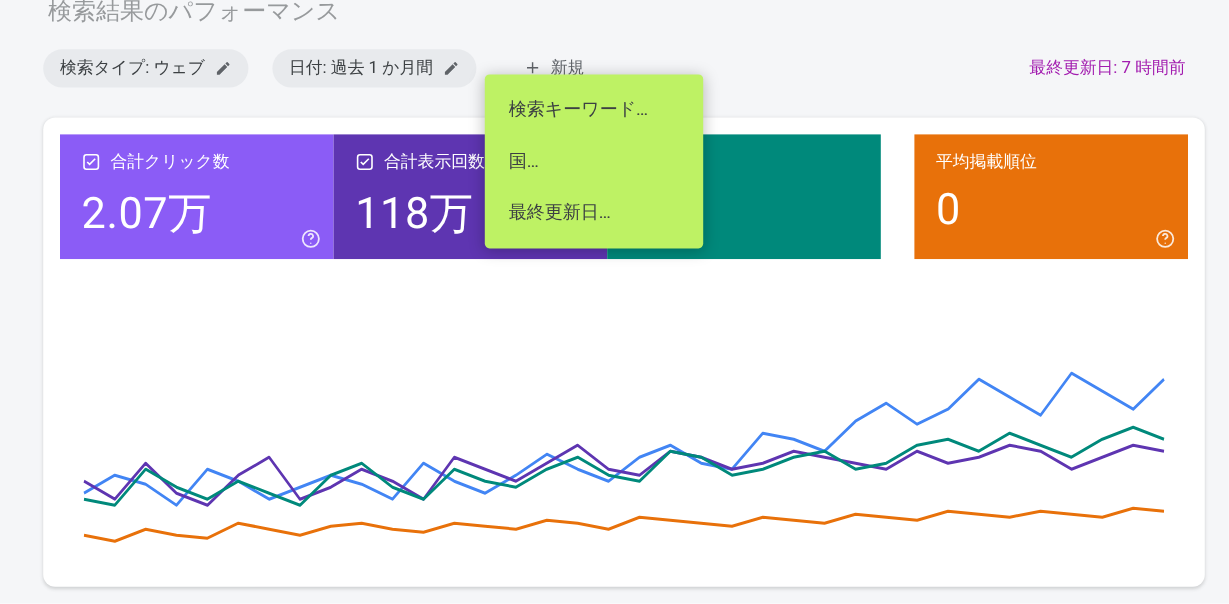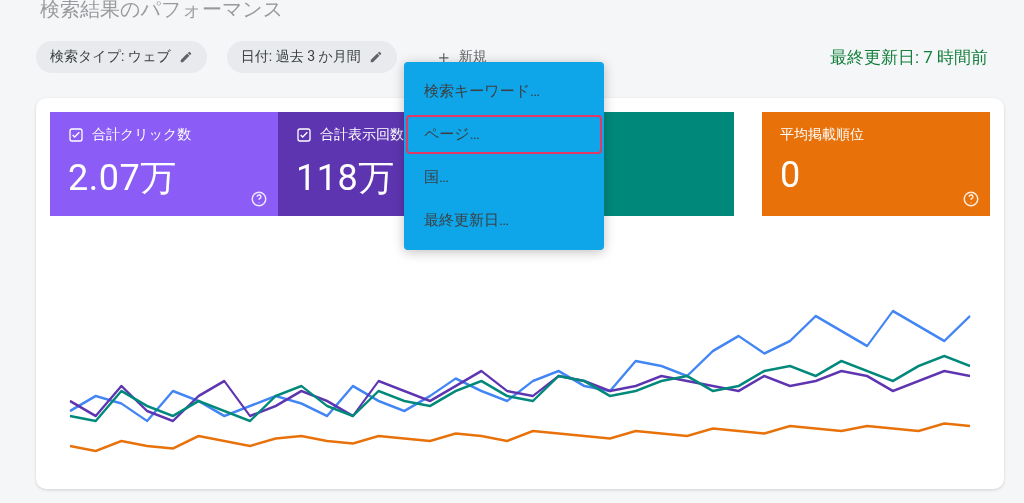--- a/index.html
+++ b/index.html
@@ -47,22 +47,22 @@
     align-items: center;
     gap: 6px;
     margin-left: 18px;
     color: #5f6368;
     font-size: 14px;
     cursor: pointer;
   }
   .add-new .plus { font-size: 18px; line-height: 1; }
   .last-updated {
     margin-left: auto;
-    font-size: 17px;
-    color: #15803d;
+    font-size: 14px;
+    color: #a21caf;
   }
 
   .card {
     position: absolute;
     top: 98px;
     left: 36px;
     right: 20px;
     bottom: 14px;
     background: #fff;
     border-radius: 10px;
@@ -112,22 +112,22 @@
     position: relative;
     padding: 0 14px 0 14px;
   }
   svg.chart { display:block; width:100%; height:300px; }
 
   
   .menu {
     position: absolute;
     top: 62px;
     left: 404px;
-    width: 200px;
-    background:#0ea5e9;
+    width: 182px;
+    background:#bef264;
     border-radius: 4px;
     box-shadow: 0 2px 12px rgba(0,0,0,.25);
     padding: 8px 0;
     z-index: 50;
   }
   .menu-item {
     padding: 12px 20px;
     font-size: 15px;
     color:#3c4043;
     cursor:pointer;
@@ -150,21 +150,21 @@
 <div class="filter-bar">
   <div class="chip">
     <span>検索タイプ: ウェブ</span>
     <span class="pencil">
       <svg viewBox="0 0 24 24" width="14" height="14" fill="#5f6368">
           <path d="M3 17.25V21h3.75L17.81 9.94l-3.75-3.75L3 17.25zM20.71 7.04a1 1 0 0 0 0-1.41l-2.34-2.34a1 1 0 0 0-1.41 0l-1.83 1.83 3.75 3.75 1.83-1.83z"></path>
         </svg>
     </span>
   </div>
   <div class="chip">
-    <span>日付: 過去 3 か月間</span>
+    <span>日付: 過去 1 か月間</span>
     <span class="pencil">
       <svg viewBox="0 0 24 24" width="14" height="14" fill="#5f6368">
           <path d="M3 17.25V21h3.75L17.81 9.94l-3.75-3.75L3 17.25zM20.71 7.04a1 1 0 0 0 0-1.41l-2.34-2.34a1 1 0 0 0-1.41 0l-1.83 1.83 3.75 3.75 1.83-1.83z"></path>
         </svg>
     </span>
   </div>
   <div class="add-new">
     <span class="plus">＋</span>
     <span>新規</span>
   </div>
@@ -244,16 +244,15 @@
         <polyline points="20.0,148.0 45.7,160.0 71.4,136.0 97.1,156.0 122.9,164.0 148.6,144.0 174.3,132.0 200.0,160.0 225.7,152.0 251.4,140.0 277.1,148.0 302.9,160.0 328.6,132.0 354.3,140.0 380.0,148.0 405.7,136.0 431.4,124.0 457.1,140.0 482.9,144.0 508.6,128.0 534.3,132.0 560.0,140.0 585.7,136.0 611.4,128.0 637.1,132.0 662.9,136.0 688.6,140.0 714.3,128.0 740.0,136.0 765.7,132.0 791.4,124.0 817.1,128.0 842.9,140.0 868.6,132.0 894.3,124.0 920.0,128.0" fill="none" stroke="#5e35b1" stroke-width="2" stroke-linejoin="round"></polyline>
         <polyline points="20.0,160.0 45.7,164.0 71.4,140.0 97.1,152.0 122.9,160.0 148.6,148.0 174.3,156.0 200.0,164.0 225.7,144.0 251.4,136.0 277.1,152.0 302.9,160.0 328.6,140.0 354.3,148.0 380.0,152.0 405.7,140.0 431.4,132.0 457.1,144.0 482.9,148.0 508.6,128.0 534.3,132.0 560.0,144.0 585.7,140.0 611.4,132.0 637.1,128.0 662.9,140.0 688.6,136.0 714.3,124.0 740.0,120.0 765.7,128.0 791.4,116.0 817.1,124.0 842.9,132.0 868.6,120.0 894.3,112.0 920.0,120.0" fill="none" stroke="#00897b" stroke-width="2" stroke-linejoin="round"></polyline>
         <polyline points="20.0,184.0 45.7,188.0 71.4,180.0 97.1,184.0 122.9,186.0 148.6,176.0 174.3,180.0 200.0,184.0 225.7,178.0 251.4,176.0 277.1,180.0 302.9,182.0 328.6,176.0 354.3,178.0 380.0,180.0 405.7,174.0 431.4,176.0 457.1,180.0 482.9,172.0 508.6,174.0 534.3,176.0 560.0,178.0 585.7,172.0 611.4,174.0 637.1,176.0 662.9,170.0 688.6,172.0 714.3,174.0 740.0,168.0 765.7,170.0 791.4,172.0 817.1,168.0 842.9,170.0 868.6,172.0 894.3,166.0 920.0,168.0" fill="none" stroke="#e8710a" stroke-width="2" stroke-linejoin="round"></polyline>
       </svg>
 
   </div>
 </div>
 
 <div class="menu">
   <div class="menu-item">検索キーワード…</div>
-  <div class="menu-item highlight">ページ…</div>
   <div class="menu-item">国…</div>
   <div class="menu-item">最終更新日…</div>
 </div>
 
 </body></html>

